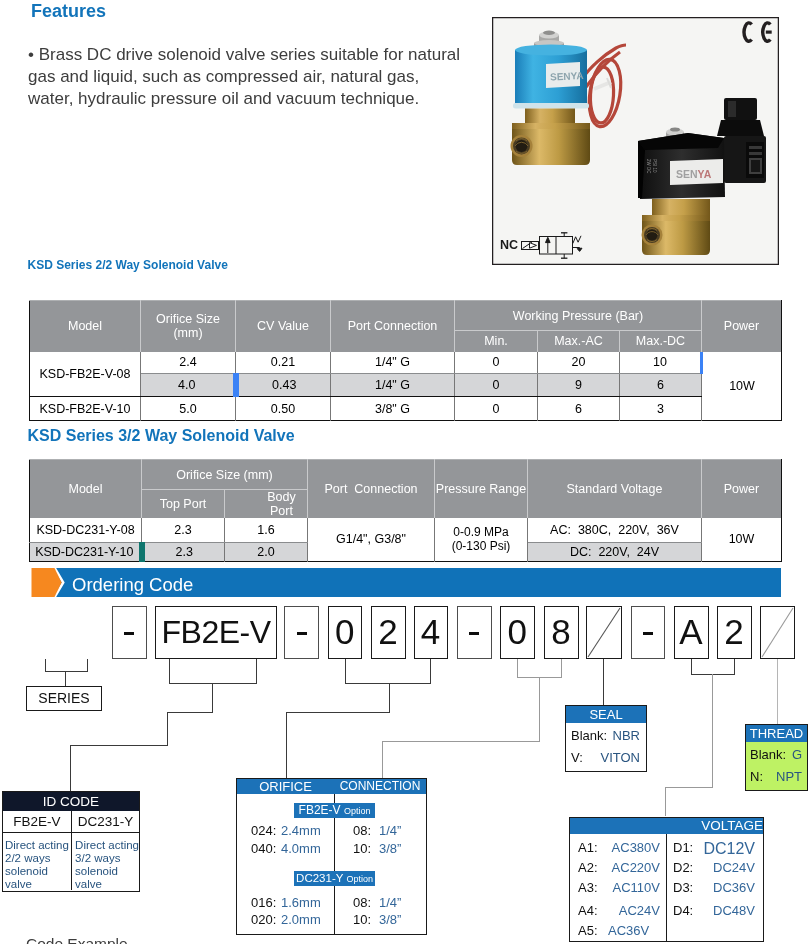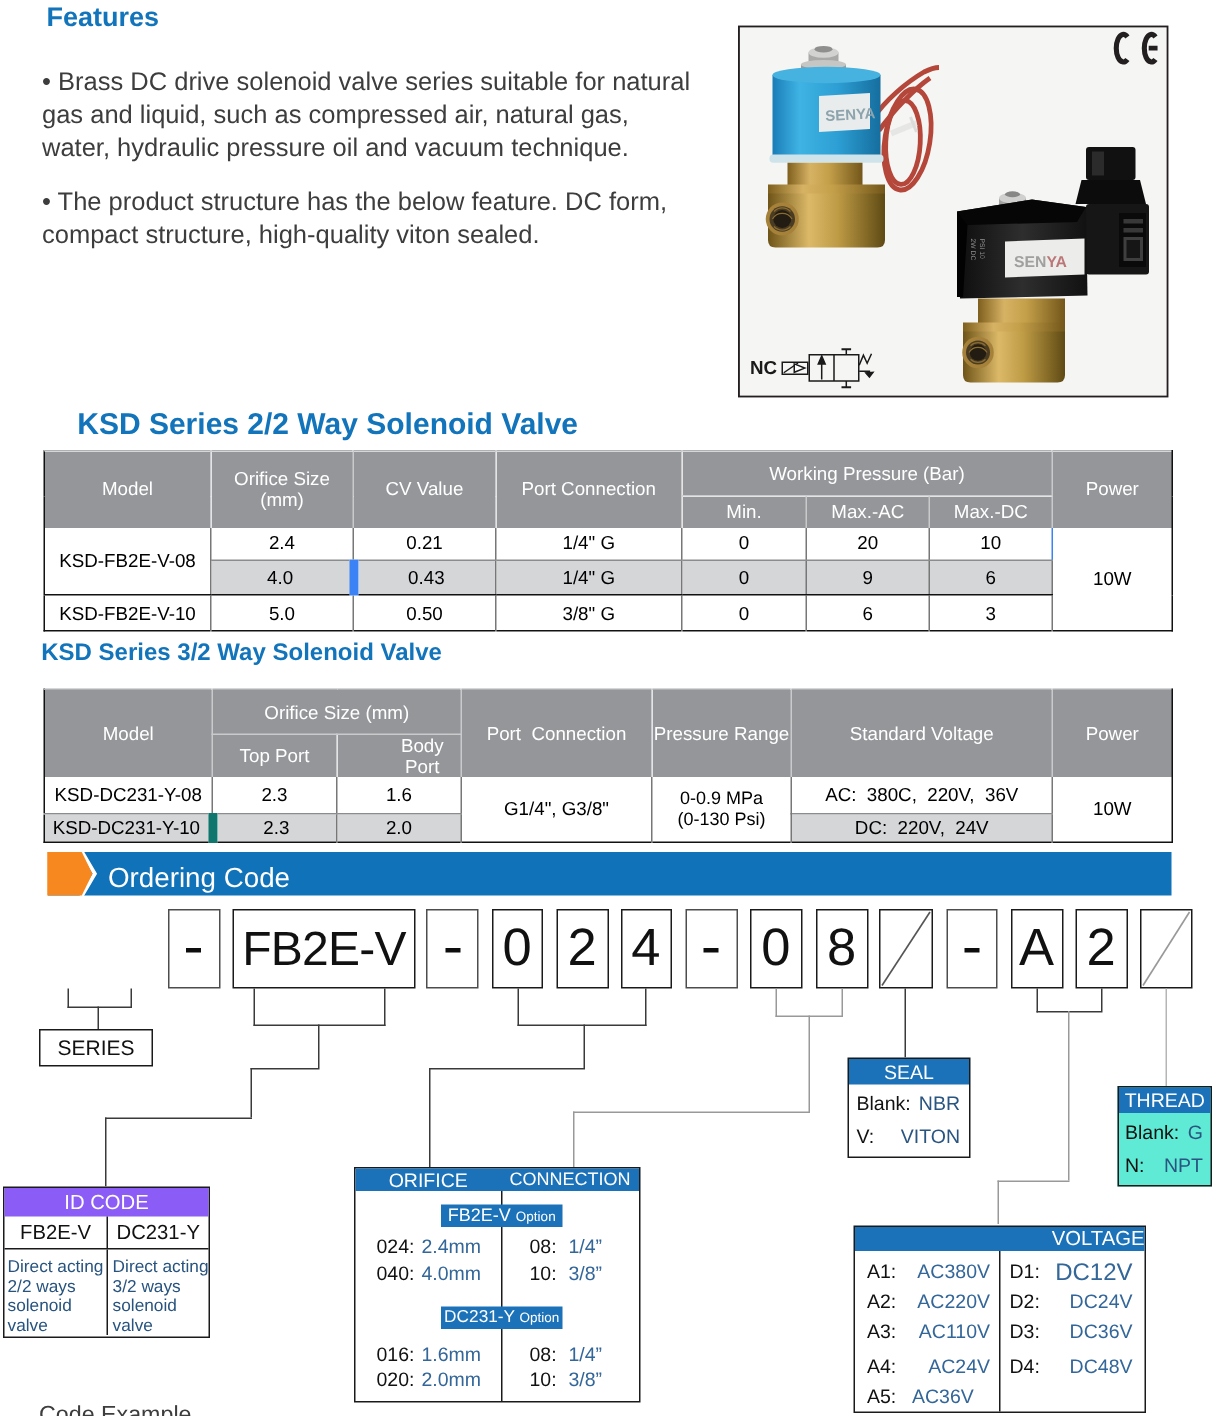--- a/index.html
+++ b/index.html
@@ -18,21 +18,20 @@
 .dashbox i{display:block;width:10px;height:3.4px;background:#0d0d0d;margin:25px auto 0;}
 </style>
 </head>
 <body>
 <div class="page">
 
 <div class="abs bluehead" style="left:31px;top:0px;font-size:18px;line-height:22px;">Features</div>
 
 <div class="abs" style="left:28px;top:44px;width:460px;font-size:17px;line-height:22px;color:#3d3d3d;">• Brass DC drive solenoid valve series suitable for natural<br>gas and liquid, such as compressed air, natural gas,<br>water, hydraulic pressure oil and vacuum technique.</div>
 
-<div class="abs" style="left:28px;top:124px;width:460px;font-size:17px;line-height:22px;color:#3d3d3d;">• The product structure has the below feature. DC form,<br>compact structure, high-quality viton sealed.</div>
 
 <div class="abs" id="photobox" style="left:492px;top:17px;width:287px;height:248px;">
 <svg width="287" height="248" viewBox="0 0 287 248">
 <defs>
 <linearGradient id="bluecoil" x1="0" y1="0" x2="1" y2="0">
  <stop offset="0" stop-color="#1a7db8"></stop>
             <stop offset="0.25" stop-color="#3fb3e3"></stop>
             <stop offset="0.6" stop-color="#2d9fd4"></stop>
             <stop offset="1" stop-color="#156e9e"></stop>
 </linearGradient>
@@ -136,21 +135,21 @@
 <line x1="69" y1="215.8" x2="75.4" y2="215.8" stroke-width="1.3"></line>
 <line x1="72.2" y1="237" x2="72.2" y2="241.2"></line>
 <line x1="69" y1="241.2" x2="75.4" y2="241.2" stroke-width="1.3"></line>
 <path d="M 80.8 226.5 L 83.6 219.8 L 86.1 225.2 L 89 218.8"></path>
 <path d="M 80.8 230.5 L 87.6 230.5 L 87.6 233.8"></path>
 <polygon points="87.6,234.4 85.2,231.6 90,231.2" fill="#1a1a1a"></polygon>
 </g>
 </svg>
 </div>
 
-<div class="abs bluehead" style="left:27.5px;top:274px;font-size:20px;line-height:18px;margin-left:24px;">KSD Series 2/2 Way Solenoid Valve</div>
+<div class="abs bluehead" style="left:27.5px;top:256px;font-size:12px;line-height:18px;">KSD Series 2/2 Way Solenoid Valve</div>
 
 <div class="abs" style="left:29px;top:300px;">
 <table class="t" style="width:752px;border:1.5px solid #111;border-top:1px solid #aeb0b2;">
 <colgroup>
           <col style="width:111px">
           <col style="width:95px">
           <col style="width:95px">
           <col style="width:124px">
           <col style="width:83px">
           <col style="width:82px">
@@ -171,21 +170,21 @@
  <td style="border-right:1px solid #c9cacc;">Max.-AC</td>
  <td style="border-right:1px solid #c9cacc;">Max.-DC</td>
 </tr>
 <tr style="height:22px;font-size:12.5px;">
  <td rowspan="2" style="border-right:1px solid #777;border-bottom:1.5px solid #111;font-size:12.5px;">KSD-FB2E-V-08</td>
  <td style="border-right:1px solid #777;border-bottom:1px solid #8a8c8e;">2.4</td>
  <td style="border-right:1px solid #777;border-bottom:1px solid #8a8c8e;">0.21</td>
  <td style="border-right:1px solid #777;border-bottom:1px solid #8a8c8e;">1/4" G</td>
  <td style="border-right:1px solid #777;border-bottom:1px solid #8a8c8e;">0</td>
  <td style="border-right:1px solid #777;border-bottom:1px solid #8a8c8e;">20</td>
- <td style="border-right:1px solid #3b82f6;border-bottom:1px solid #8a8c8e;margin-top:36px;">10</td>
+ <td style="border-right:3px solid #3b82f6;border-bottom:1px solid #8a8c8e;margin-top:36px;">10</td>
  <td rowspan="3" style="font-size:12.5px;">10W</td>
 </tr>
 <tr style="height:23px;font-size:12.5px;">
  <td class="shade" style="border-right:6px solid #3b82f6;border-bottom:1.5px solid #111;margin-top:10px;">4.0</td>
  <td class="shade" style="border-right:1px solid #777;border-bottom:1.5px solid #111;">0.43</td>
  <td class="shade" style="border-right:1px solid #777;border-bottom:1.5px solid #111;">1/4" G</td>
  <td class="shade" style="border-right:1px solid #777;border-bottom:1.5px solid #111;">0</td>
  <td class="shade" style="border-right:1px solid #777;border-bottom:1.5px solid #111;">9</td>
  <td class="shade" style="border-right:1px solid #777;border-bottom:1.5px solid #111;">6</td>
 </tr>
@@ -316,21 +315,21 @@
 <div class="line" style="left:691px;top:674px;width:43px;height:1px;"></div>
 <div class="gline" style="left:712px;top:674px;width:1px;height:113px;"></div>
 <div class="gline" style="left:665px;top:787px;width:48px;height:1px;"></div>
 <div class="gline" style="left:665px;top:787px;width:1px;height:29px;"></div>
 
 <div class="gline" style="left:776.5px;top:659px;width:1px;height:65px;background:#b5b5b5;"></div>
 
 <div class="abs" style="left:26px;top:686px;width:74px;height:23px;border:1px solid #1a1a1a;text-align:center;line-height:23px;font-size:14px;color:#111;">SERIES</div>
 
 <div class="abs" style="left:2px;top:791px;width:136px;height:98.5px;border:1px solid #1a1a1a;background:#fff;">
- <div style="height:19px;background:#8b5cf6;color:#fff;text-align:center;line-height:19px;font-size:13.5px;">ID CODE</div>
+ <div style="height:19px;background:#0f172a;color:#fff;text-align:center;line-height:19px;font-size:13.5px;">ID CODE</div>
  <div style="display:flex;height:21px;border-bottom:1px solid #1a1a1a;">
   <div style="width:68px;border-right:1px solid #1a1a1a;text-align:center;line-height:21px;font-size:13.5px;color:#111;">FB2E-V</div>
   <div style="flex:1;text-align:center;line-height:21px;font-size:13.5px;color:#111;">DC231-Y</div>
  </div>
  <div style="display:flex;height:56.5px;">
   <div style="width:68px;border-right:1px solid #1a1a1a;font-size:11.5px;line-height:12.9px;color:#27537e;padding:6px 0 0 2px;">Direct acting<br>2/2 ways<br>solenoid<br>valve</div>
   <div style="flex:1;font-size:11.5px;line-height:12.9px;color:#27537e;padding:6px 0 0 3px;white-space:nowrap;">Direct acting<br>3/2 ways<br>solenoid<br>valve</div>
  </div>
 </div>
 
@@ -361,21 +360,21 @@
 </div>
 
 <div class="abs" style="left:565px;top:705px;width:80px;height:64.5px;border:1px solid #1a1a1a;background:#fff;">
  <div style="height:17px;background:#1c72b8;color:#fff;text-align:center;line-height:17px;font-size:13px;">SEAL</div>
  <div style="position:absolute;left:5px;top:22px;font-size:13px;color:#111;">Blank:</div>
  <div style="position:absolute;right:6px;top:22px;font-size:13px;color:#2a5580;">NBR</div>
  <div style="position:absolute;left:5px;top:44px;font-size:13px;color:#111;">V:</div>
  <div style="position:absolute;right:6px;top:44px;font-size:13px;color:#2a5580;">VITON</div>
 </div>
 
-<div class="abs" style="left:745px;top:724px;width:61px;height:64.5px;border:1px solid #1a1a1a;background:#5eead4;">
+<div class="abs" style="left:745px;top:724px;width:61px;height:64.5px;border:1px solid #1a1a1a;background:#bef264;">
  <div style="height:17px;background:#1c72b8;color:#fff;text-align:center;line-height:17px;font-size:13px;">THREAD</div>
  <div style="position:absolute;left:4px;top:22px;font-size:13px;color:#111;">Blank:</div>
  <div style="position:absolute;right:5px;top:22px;font-size:13px;color:#2a5580;">G</div>
  <div style="position:absolute;left:4px;top:44px;font-size:13px;color:#111;">N:</div>
  <div style="position:absolute;right:5px;top:44px;font-size:13px;color:#2a5580;">NPT</div>
 </div>
 
 <div class="abs" style="left:569px;top:817px;width:193px;height:122.5px;border:1px solid #1a1a1a;background:#fff;">
  <div style="height:16px;background:#1c72b8;color:#fff;text-align:right;line-height:16px;font-size:13.5px;">VOLTAGE</div>
  <div style="position:absolute;left:96px;top:16px;width:1px;height:106.5px;background:#1a1a1a;"></div>

